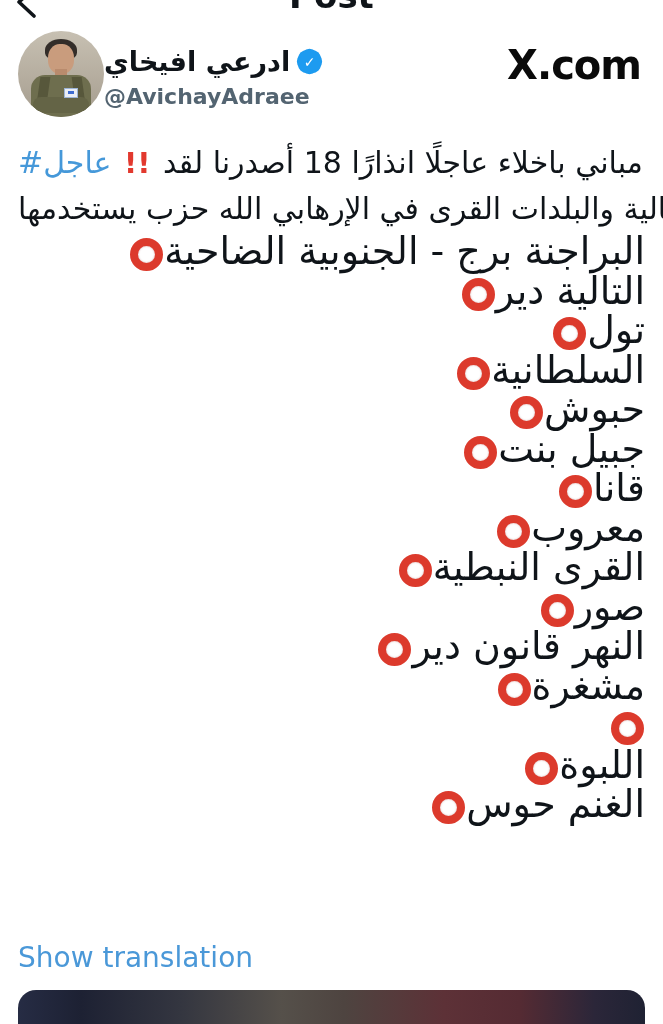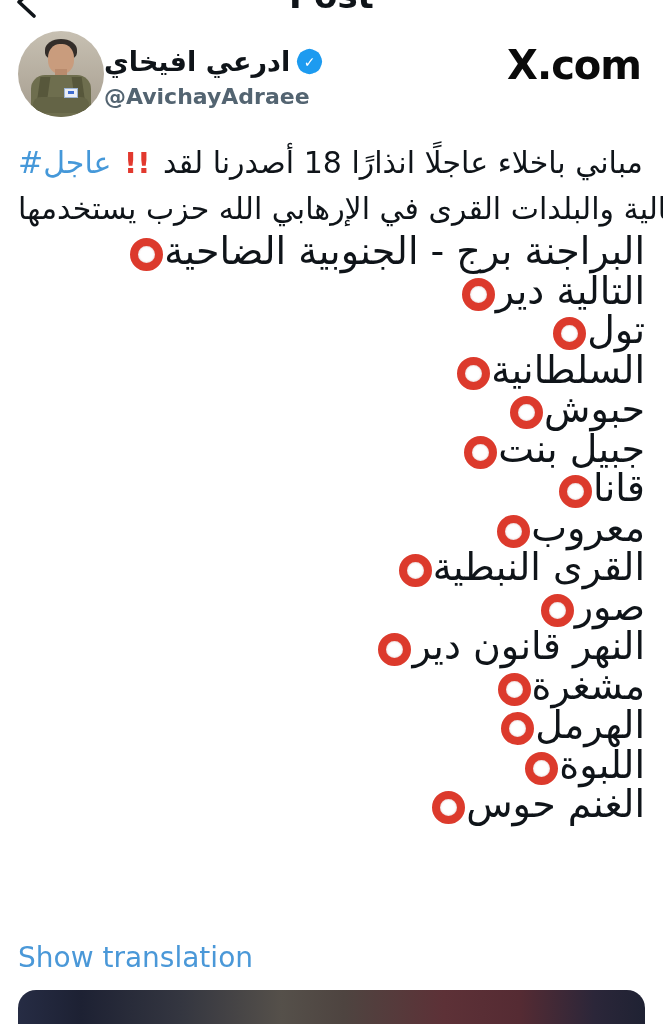--- a/index.html
+++ b/index.html
@@ -95,21 +95,21 @@
       <div class="row"><span class="ring"></span><bdi>تول</bdi></div>
       <div class="row"><span class="ring"></span><bdi>السلطانية</bdi></div>
       <div class="row"><span class="ring"></span><bdi>حبوش</bdi></div>
       <div class="row"><span class="ring"></span><bdi>بنت</bdi> <bdi>جبيل</bdi></div>
       <div class="row"><span class="ring"></span><bdi>قانا</bdi></div>
       <div class="row"><span class="ring"></span><bdi>معروب</bdi></div>
       <div class="row"><span class="ring"></span><bdi>النبطية</bdi> <bdi>القرى</bdi></div>
       <div class="row"><span class="ring"></span><bdi>صور</bdi></div>
       <div class="row"><span class="ring"></span><bdi>دير</bdi> <bdi>قانون</bdi> <bdi>النهر</bdi></div>
       <div class="row"><span class="ring"></span><bdi>مشغرة</bdi></div>
-      <div class="row"><span class="ring"></span><bdi>الهرمل</bdi></div>
+      <div class="row"><span class="ring"></span></div>
       <div class="row"><span class="ring"></span><bdi>اللبوة</bdi></div>
       <div class="row"><span class="ring"></span><bdi>حوس</bdi> <bdi>الغنم</bdi></div>
     </div>
 
   <div class="show-tr">Show translation</div>
 
   <div class="media"></div>
 </div>
 
 </body></html>

